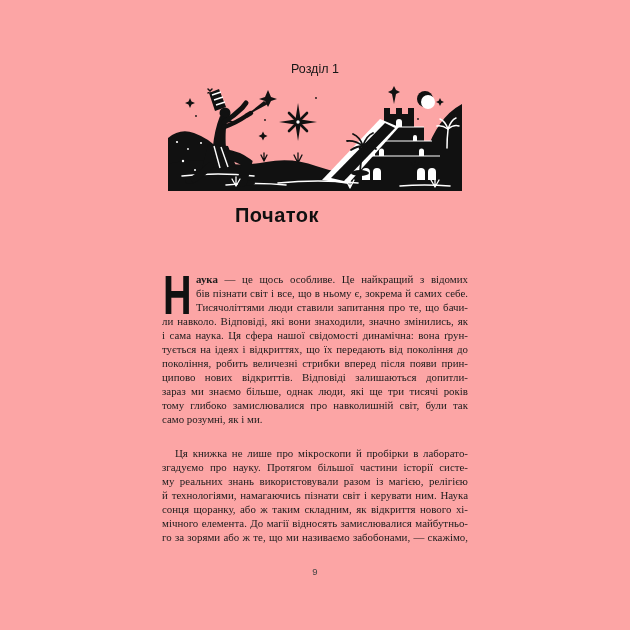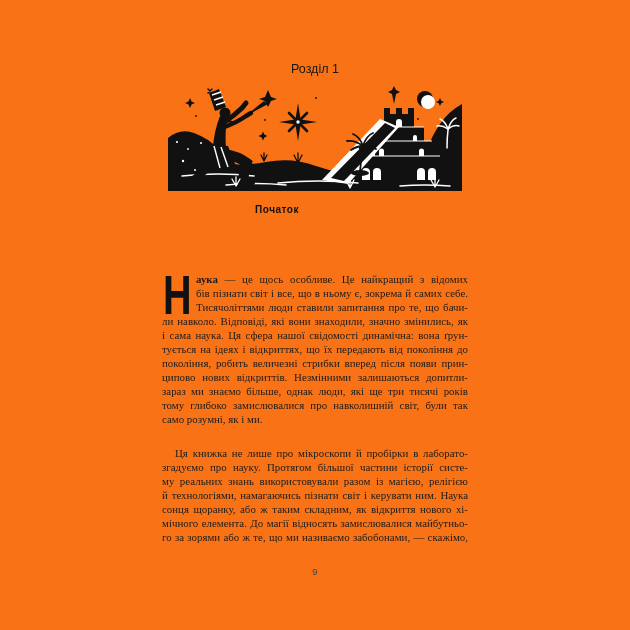--- a/index.html
+++ b/index.html
@@ -1,22 +1,22 @@
 <!DOCTYPE html>
 <html><head>
 <meta charset="utf-8">
 <style>
   html,body{margin:0;padding:0;background:#fff;}
-  .page{position:relative;width:630px;height:630px;background:#f97316;overflow:hidden;
+  .page{position:relative;width:630px;height:630px;background:#fca5a5;overflow:hidden;
         font-family:"Liberation Serif",serif;color:#1a1a1a;}
   .chapter{position:absolute;top:62px;left:0;width:630px;text-align:center;
            font-family:"Liberation Sans",sans-serif;font-size:12.5px;color:#161616;}
   .art{position:absolute;left:168px;top:86px;width:294px;height:106px;}
   .title{position:absolute;top:204px;left:0;width:554px;text-align:center;
-         font-family:"Liberation Sans",sans-serif;font-weight:bold;font-size:10px;
+         font-family:"Liberation Sans",sans-serif;font-weight:bold;font-size:20px;
          letter-spacing:.5px;color:#101010;}
   .textblock{position:absolute;left:162px;top:272px;width:306px;
              font-size:10.9px;line-height:14px;color:#1c1c1c;}
   .para{position:relative;}
   .l{height:14px;overflow:hidden;text-align:justify;text-align-last:justify;}
   .l.dc{padding-left:34px;}
   .l.last{text-align-last:left;}
   .l.indent{text-indent:13px;margin-top:20px;}
   .dropcap{position:absolute;left:1px;top:3px;font-family:"Liberation Sans",sans-serif;
            font-weight:bold;font-size:55px;line-height:40px;color:#111;
@@ -181,21 +181,21 @@
   <div class="textblock">
     <div class="para">
       <span class="dropcap">Н</span>
       <div class="l dc"><b>аука</b><span> — це щось особливе. Це найкращий з відомих спосо-</span></div>
       <div class="l dc">бів пізнати світ і все, що в ньому є, зокрема й самих себе.</div>
       <div class="l dc">Тисячоліттями люди ставили запитання про те, що бачи-</div>
       <div class="l">ли навколо. Відповіді, які вони знаходили, значно змінились, як</div>
       <div class="l">і сама наука. Ця сфера нашої свідомості динамічна: вона ґрун-</div>
       <div class="l">тується на ідеях і відкриттях, що їх передають від покоління до</div>
       <div class="l">покоління, робить величезні стрибки вперед після появи прин-</div>
-      <div class="l">ципово нових відкриттів. Незмінними залишаються допитли-</div>
+      <div class="l">ципово нових відкриттів. Відповіді залишаються допитли-</div>
       <div class="l">зараз ми знаємо більше, однак люди, які ще три тисячі років</div>
       <div class="l">тому глибоко замислювалися про навколишній світ, були так</div>
       <div class="l last">само розумні, як і ми.</div>
     </div>
     <div class="para">
       <div class="l indent">Ця книжка не лише про мікроскопи й пробірки в лаборато-</div>
       <div class="l">згадуємо про науку. Протягом більшої частини історії систе-</div>
       <div class="l">му реальних знань використовували разом із магією, релігією</div>
       <div class="l">й технологіями, намагаючись пізнати світ і керувати ним. Наука</div>
       <div class="l">сонця щоранку, або ж таким складним, як відкриття нового хі-</div>

